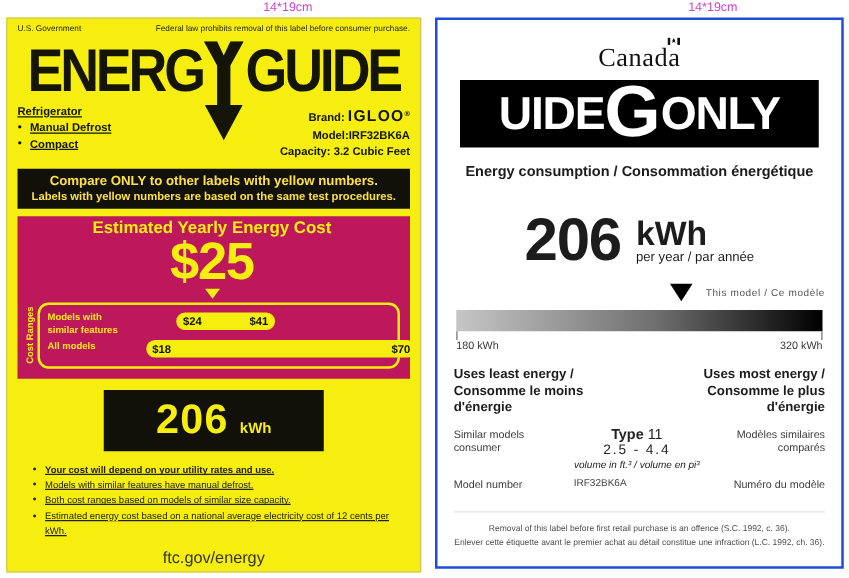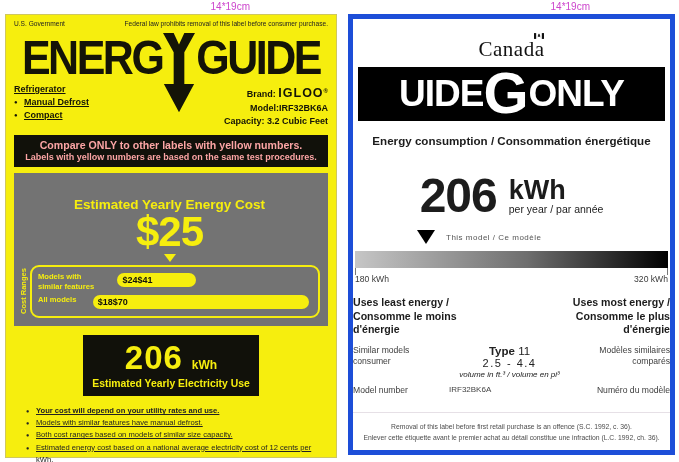--- a/index.html
+++ b/index.html
@@ -22,70 +22,70 @@
 
   .us-info { display:flex; justify-content:space-between; margin-top:4px; min-height:44px; }
   .us-info .col-l { font-size:9px; font-weight:bold; color:#141407;text-decoration:underline; }
   .us-info .col-l ul { list-style:none; margin-top:2px; }
   .us-info .col-l li { padding-left:10px; position:relative; line-height:1.45; }
   .us-info .col-l li::before { content:"●"; position:absolute; left:0; font-size:6px; top:2px; }
   .us-info .col-r { font-size:9px; font-weight:bold; text-align:right; line-height:1.45; color:#141407; }
   .us-info .brand-name { font-size:12.5px; font-weight:bold; letter-spacing:1px; }
   .us-info .reg { font-size:6px; vertical-align:super; }
 
-  .compare-box { background:#11110a; color:#fca5a5; text-align:center; margin-top:7px; padding:4px 2px 5px; }
+  .compare-box { background:#11110a; color:#fde047; text-align:center; margin-top:7px; padding:4px 2px 5px; }
   .compare-box .l1 { font-size:10.6px; font-weight:bold; }
   .compare-box .l2 { font-size:9px; font-weight:bold; margin-top:1px; }
 
-  .cost-box { background:#737373; margin-top:6px; padding:24px 8px 8px 5px; }
+  .cost-box { background:#be185d; margin-top:6px; padding:1px 8px 8px 5px; }
   .cost-title { text-align:center; color:#f6ee0e; font-size:13.5px; font-weight:bold; }
   .cost-value { text-align:center; color:#f6ee0e; font-size:42px; font-weight:bold; line-height:0.95; letter-spacing:-1px; }
   .cost-pointer { width:0; height:0; margin:2px auto 3px; border-left:6px solid transparent; border-right:6px solid transparent; border-top:8px solid #f6ee0e; }
   .cost-flex { display:flex; align-items:stretch; }
   .cost-axis { writing-mode:vertical-rl; transform:rotate(180deg); font-size:7.5px; font-weight:bold; color:#f6ee0e; text-align:center; margin-right:2px; }
   .ranges { flex:1; border:2px solid #f6ee0e; border-radius:9px; padding:4px 6px 5px; }
   .range-row { position:relative; }
   .range-row.r1 { height:22px; }
   .range-row.r2 { height:17px; margin-top:1px; }
   .range-label { color:#f6ee0e; font-size:7.6px; font-weight:bold; line-height:1.25; position:absolute; left:0; top:1px; }
-  .range-bar { position:absolute; background:#f6ee0e; height:14px; border-radius:7px; display:flex; justify-content:flex-start; align-items:center; padding:0 5px; font-size:9px; font-weight:bold; color:#11110a; }
+  .range-bar { position:absolute; background:#f6ee0e; height:14px; border-radius:7px; display:flex; justify-content:space-between; align-items:center; padding:0 5px; font-size:9px; font-weight:bold; color:#11110a;margin-left:24px; }
   .r1 .range-bar { left:29%; width:28.5%; top:2px; }
   .r2 .range-bar { left:20%; width:79%; top:1px; }
 
   .use-box { background:#11110a; width:176px; margin:9px auto 0; text-align:center; padding:4px 0 7px; }
   .use-top { display:flex; justify-content:center; align-items:baseline; gap:9px; color:#f6ee0e; }
   .use-val { font-size:33px; font-weight:bold; letter-spacing:1px; }
   .use-unit { font-size:12px; font-weight:bold; }
   .use-caption { color:#f6ee0e; font-size:10.4px; font-weight:bold; margin-top:1px; }
 
   .us-bullets { margin:9px 4px 0 12px; font-size:7.6px; color:#222; list-style:none;text-decoration:underline; }
   .us-bullets li { padding-left:10px; position:relative; line-height:1.6; }
   .us-bullets li::before { content:"●"; position:absolute; left:0; top:2px; font-size:5.5px; }
   .us-bullets li.strong { font-weight:bold; }
 
   .us-footer { text-align:center; font-size:13px; color:#333; margin-top:7px; }
 
   
   .ca-label { position:absolute; left:348px; top:14px; width:327px; height:441px;
-    background:#fff; border:5px solid #1d4ed8; padding:18px 0 8px; color:#1c1c1c; }
+    background:#fff; border:2px solid #1d4ed8; padding:18px 13px 8px; color:#1c1c1c; }
   .ca-wordmark-row { text-align:center; }
   .ca-wordmark { position:relative; display:inline-block; font-family:"Liberation Serif",serif; font-size:21px; letter-spacing:0.5px; color:#111; }
   .ca-flag { position:absolute; right:0px; top:-4px; width:10px; height:6px; }
   .ca-banner { background:#000; color:#fff; height:54px; margin:5px 5px 0; display:flex; align-items:center; justify-content:center; overflow:hidden; }
   .ca-banner .seg { font-size:37px; font-weight:bold; letter-spacing:-1px; line-height:54px; }
   .ca-banner .bigG { font-size:58px; font-weight:bold; line-height:50px; margin:0 0px 2px; }
   .ca-heading { text-align:center; font-size:11.6px; font-weight:bold; margin-top:13px; }
 
   .ca-value-row { display:flex; justify-content:center; align-items:flex-end; gap:12px; margin-top:29px; }
   .ca-value { font-size:48px; font-weight:bold; line-height:0.82; letter-spacing:-1px; }
   .ca-unit-stack { display:flex; flex-direction:column; align-items:flex-start; }
   .ca-unit { font-size:27px; font-weight:bold; line-height:0.9; }
   .ca-per { font-size:10.5px; line-height:1.2; }
 
-  .ca-thismodel { display:flex; align-items:center; gap:11px; margin:15px 0 7px 64px; }
+  .ca-thismodel { display:flex; align-items:center; gap:11px; margin:15px 0 7px 64px;justify-content:flex-end; }
   .ca-tri { width:0; height:0; border-left:9px solid transparent; border-right:9px solid transparent; border-top:14px solid #000; }
   .ca-thismodel .txt { font-size:8px; color:#555; letter-spacing:0.5px; }
 
   .ca-barwrap { margin:0 2px; }
   .ca-bar { height:17px; background:linear-gradient(to right,#c6c6c6,#6e6e6e 55%,#000); }
   .ca-ticks { display:flex; justify-content:space-between; height:7px; }
   .ca-ticks i { display:block; width:1px; background:#777; height:7px; }
   .ca-scale { display:flex; justify-content:space-between; font-size:8.6px; color:#3a3a3a; margin-top:-1px; }
 
   .ca-cols { display:flex; justify-content:space-between; margin-top:12px; font-size:10.6px; font-weight:bold; line-height:1.25; }
@@ -179,21 +179,20 @@
           </div>
         </div>
       </div>
     </div>
 
     <div class="use-box">
       <div class="use-top">
         <span class="use-val">206</span>
         <span class="use-unit">kWh</span>
       </div>
-      <div class="use-caption">Estimated Yearly Electricity Use</div>
     </div>
 
     <ul class="us-bullets">
       <li class="strong">Your cost will depend on your utility rates and use.</li>
       <li>Models with similar features have manual defrost.</li>
       <li>Both cost ranges based on models of similar size capacity.</li>
       <li>Estimated energy cost based on a national average electricity cost of 12 cents per kWh.</li>
     </ul>
 
     <div class="us-footer">ftc.gov/energy</div>

